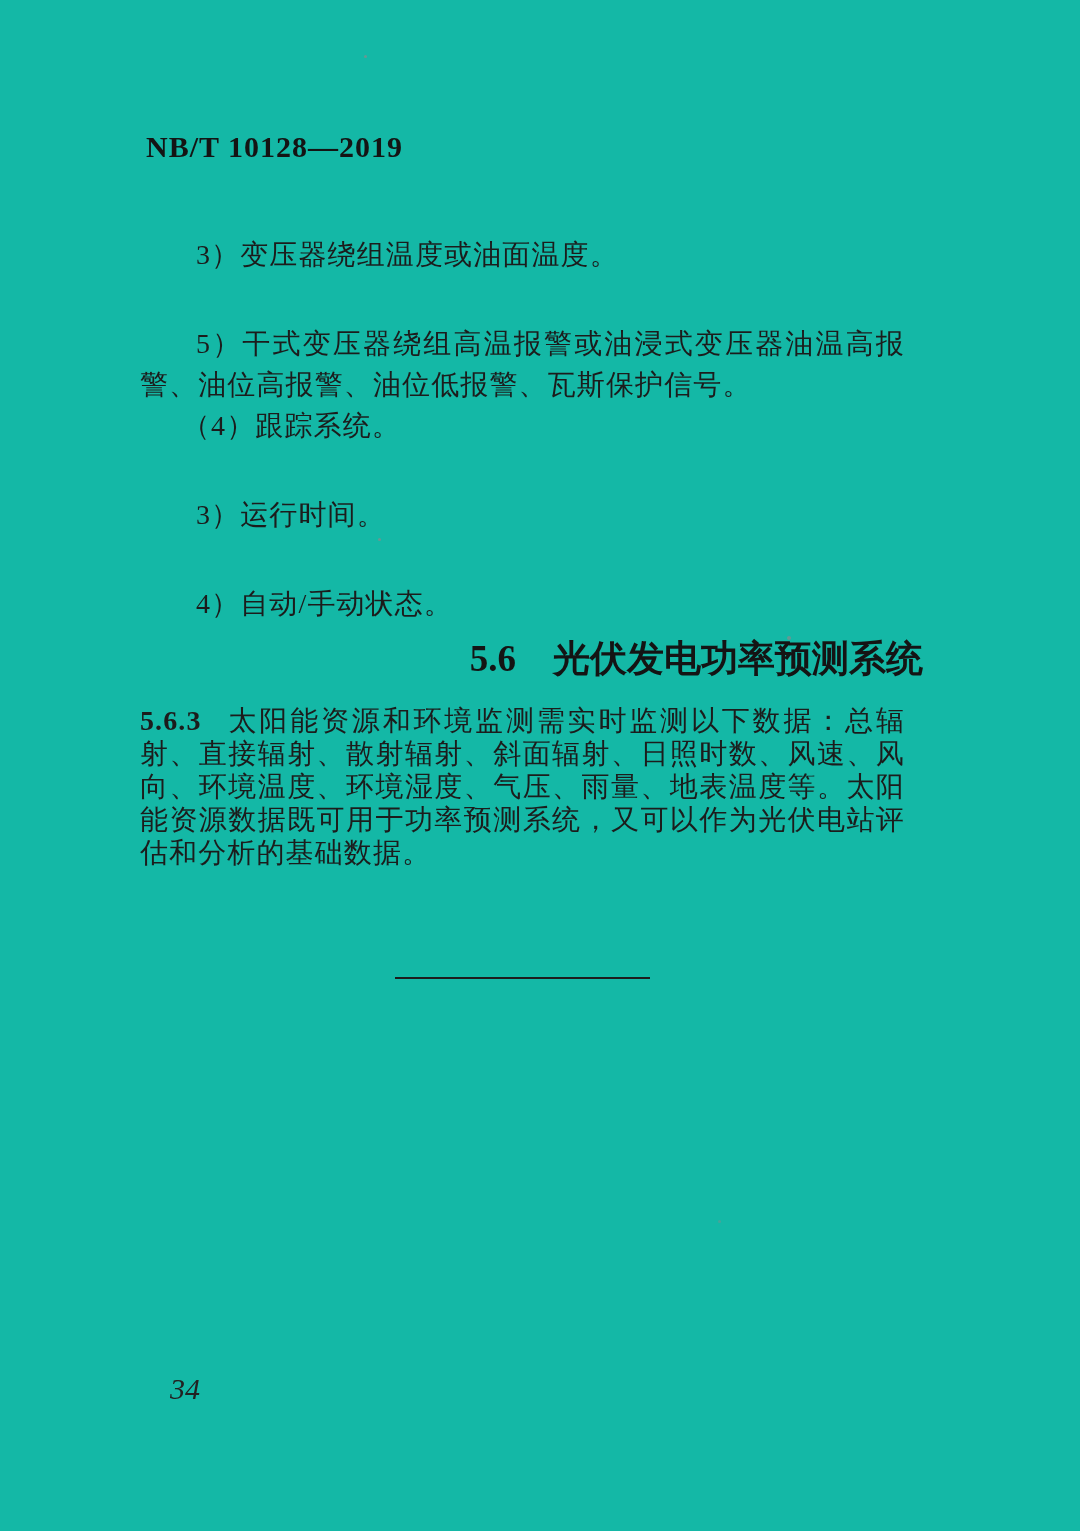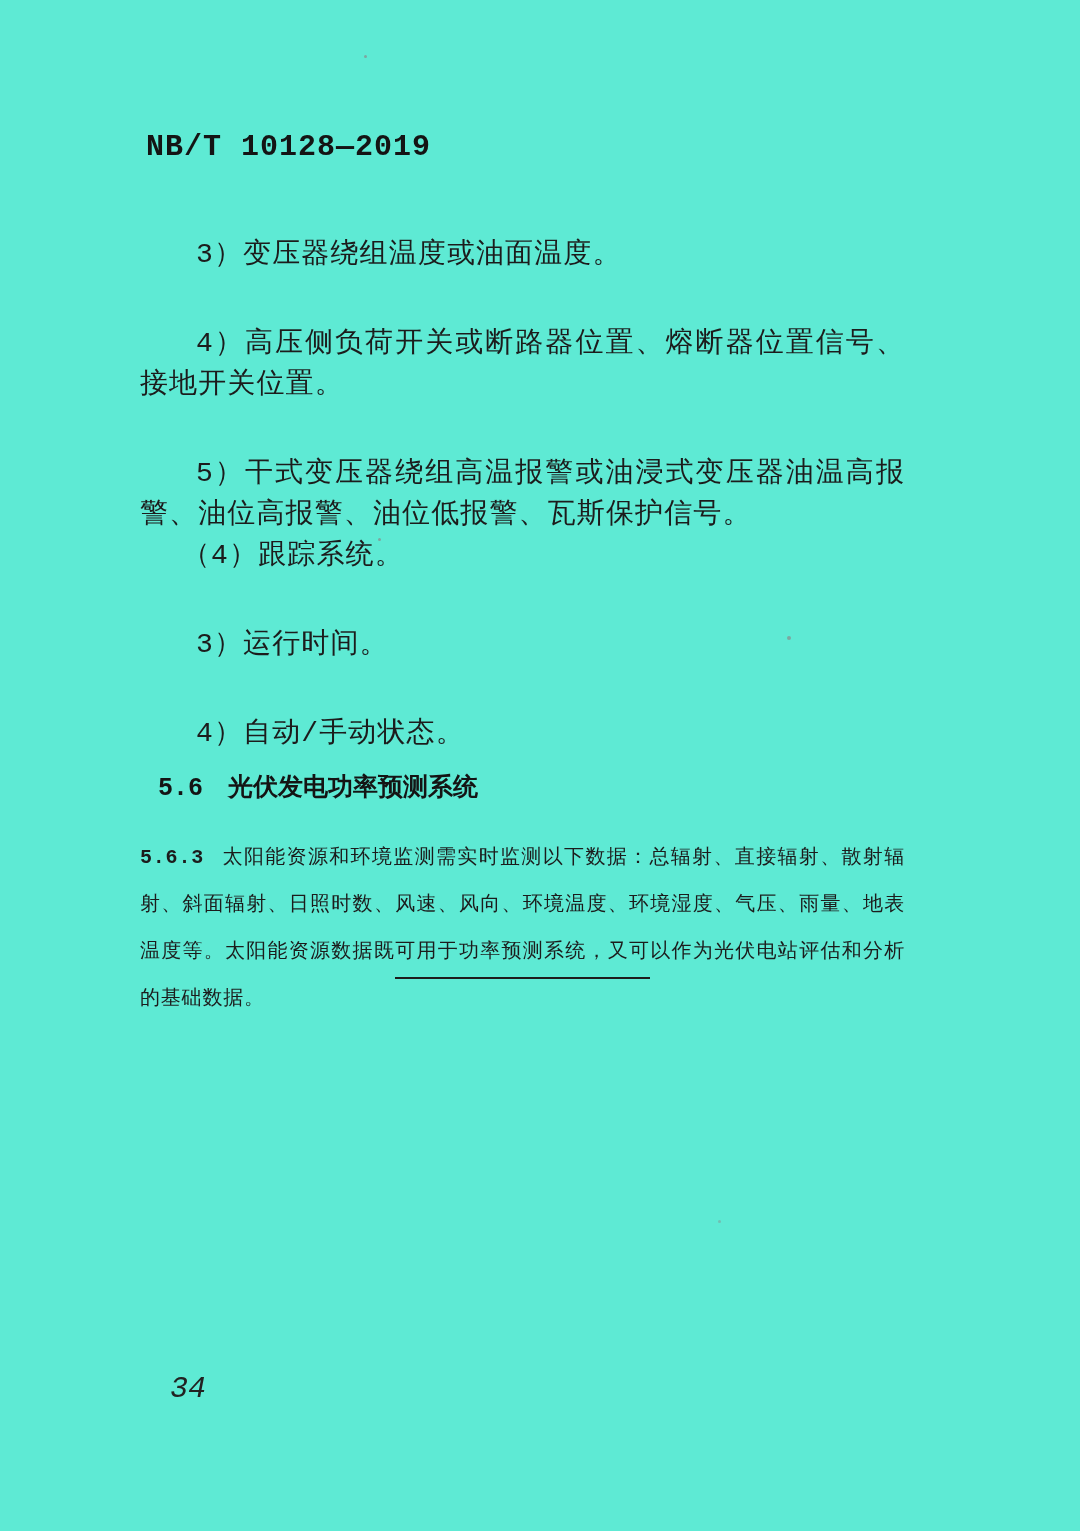--- a/index.html
+++ b/index.html
@@ -1,23 +1,23 @@
 <!DOCTYPE html>
 <html><head>
 <meta charset="utf-8">
 <style>
   html, body { margin: 0; padding: 0; background: #e9e9e9; }
   .page {
     position: relative;
     width: 1080px;
     height: 1531px;
-    background: #5eead4;
+    background: #14b8a6;
     overflow: hidden;
     color: #1c1c1c;
-    font-family: Liberation Mono, monospace;
+    font-family: Liberation Serif, serif;
   }
   .running-head {
     position: absolute;
     left: 146px;
     top: 130px;
     font-size: 30px;
     font-weight: bold;
     letter-spacing: 1px;
     color: #141414;
   }
@@ -34,32 +34,32 @@
     text-align: justify;
     text-align-last: left;
     text-justify: inter-character;
     word-break: break-all;
     letter-spacing: 0.04em;
   }
   .indent-item  { text-indent: 2em; margin-top: 48px; }
   .indent-paren { text-indent: 1.5em; }
   .section-heading {
     margin: 14px 0 0 0;
-    font-size: 25px;
+    font-size: 37px;
     line-height: 41px;
     font-weight: bold;
-    text-align: left;
+    text-align: right;
     transform: translateX(18px);
     color: #141414;
   }
   .heading-number { margin-right: 1em; }
   .clause {
     margin: 25px 0 0 0;
-    font-size: 20px;
-    line-height: 47px;
+    font-size: 28px;
+    line-height: 33px;
     text-align: justify;
     text-align-last: left;
     text-justify: inter-character;
     word-break: break-all;
     letter-spacing: 0.04em;
   }
   .clause-number { font-weight: bold; margin-right: 0.9em; }
   .end-rule {
     position: absolute;
     left: 395px;
@@ -93,21 +93,20 @@
 </head>
 <body>
 
 <div class="page">
 
   <div class="running-head">NB/T 10128—2019</div>
 
   <div class="body-col">
 
     <p class="para indent-item">3）变压器绕组温度或油面温度。</p>
-    <p class="para indent-item">4）高压侧负荷开关或断路器位置、熔断器位置信号、接地开关位置。</p>
     <p class="para indent-item">5）干式变压器绕组高温报警或油浸式变压器油温高报警、油位高报警、油位低报警、瓦斯保护信号。</p>
     <p class="para indent-paren">（4）跟踪系统。</p>
     <p class="para indent-item">3）运行时间。</p>
     <p class="para indent-item">4）自动/手动状态。</p>
 
     <p class="section-heading">
       <span class="heading-number">5.6</span><span>光伏发电功率预测系统</span>
     </p>
 
     <p class="clause">

